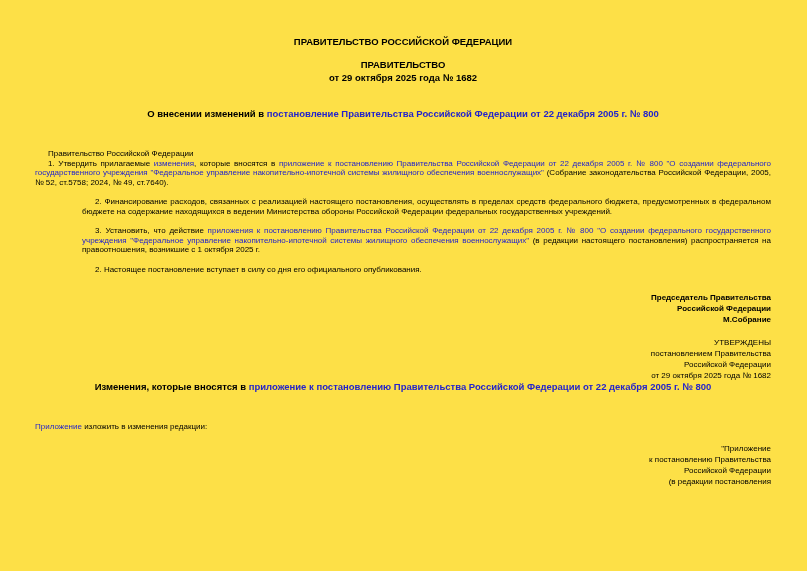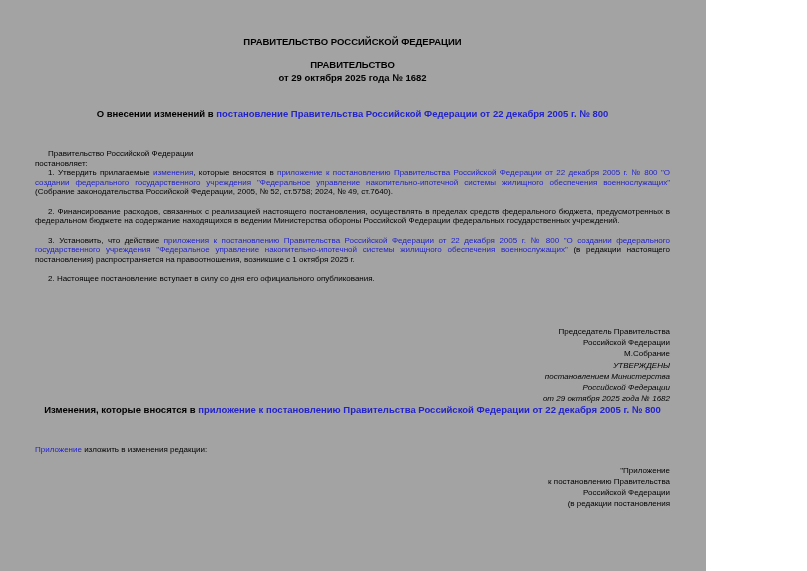--- a/index.html
+++ b/index.html
@@ -1,20 +1,20 @@
 <!DOCTYPE html>
 <html><head>
 <meta charset="utf-8">
 <style>
   html, body { margin: 0; padding: 0; background: #ffffff; }
   .page {
     position: relative;
-    width: 706px;
+    width: 807px;
     height: 571px;
-    background: #a3a3a3;
+    background: #fde047;
     overflow: hidden;
     box-sizing: border-box;
     padding: 0 36px 0 35px;
     font-family: "Liberation Sans", "DejaVu Sans", sans-serif;
     font-size: 8px;
     line-height: 9.5px;
     color: #000000;
   }
   .center-bold {
     text-align: center;
@@ -33,58 +33,57 @@
   }
   .right-block {
     text-align: right;
     line-height: 11px;
   }
   .mt-header1 { margin-top: 36px; }
   .mt-header2 { margin-top: 12px; }
   .mt-header3 { margin-top: 2px; }
   .mt-title   { margin-top: 25px; }
   .mt-intro   { margin-top: 30px; }
-  .mt-para    { margin-top: 10px; }
-  .mt-sign    { margin-top: 42px; }
-  .mt-approved{ margin-top: 1px; font-style: italic; }
+  .mt-para    { margin-top: 10px; margin-left: 47px; }
+  .mt-sign    { margin-top: 18px; font-weight: bold; }
+  .mt-approved{ margin-top: 12px; }
   .mt-heading2{ }
   .mt-instr   { margin-top: 30px; }
   .mt-appref  { margin-top: 11px; }
 </style>
 </head>
 <body>
 
 <div class="page">
 
   <div class="center-bold mt-header1">ПРАВИТЕЛЬСТВО РОССИЙСКОЙ ФЕДЕРАЦИИ</div>
   <div class="center-bold mt-header2">ПРАВИТЕЛЬСТВО</div>
   <div class="center-bold mt-header3">от 29 октября 2025 года № 1682</div>
 
   <div class="center-bold mt-title"><span>О внесении изменений в </span><a class="link">постановление Правительства Российской Федерации от 22 декабря 2005 г. № 800</a></div>
 
   <div class="para mt-intro">Правительство Российской Федерации</div>
-  <div>постановляет:</div>
 
   <div class="para"><span>1. Утвердить прилагаемые </span><a class="link">изменения</a><span>, которые вносятся в </span><a class="link">приложение к постановлению Правительства Российской Федерации от 22 декабря 2005 г. № 800 "О создании федерального государственного учреждения "Федеральное управление накопительно-ипотечной системы жилищного обеспечения военнослужащих"</a><span> (Собрание законодательства Российской Федерации, 2005, № 52, ст.5758; 2024, № 49, ст.7640).</span></div>
 
   <div class="para mt-para">2. Финансирование расходов, связанных с реализацией настоящего постановления, осуществлять в пределах средств федерального бюджета, предусмотренных в федеральном бюджете на содержание находящихся в ведении Министерства обороны Российской Федерации федеральных государственных учреждений.</div>
 
   <div class="para mt-para"><span>3. Установить, что действие </span><a class="link">приложения к постановлению Правительства Российской Федерации от 22 декабря 2005 г. № 800 "О создании федерального государственного учреждения "Федеральное управление накопительно-ипотечной системы жилищного обеспечения военнослужащих"</a><span> (в редакции настоящего постановления) распространяется на правоотношения, возникшие с 1 октября 2025 г.</span></div>
 
   <div class="para mt-para">2. Настоящее постановление вступает в силу со дня его официального опубликования.</div>
 
   <div class="right-block mt-sign">
     <div>Председатель Правительства</div>
     <div>Российской Федерации</div>
     <div>М.Собрание</div>
   </div>
 
   <div class="right-block mt-approved">
     <div>УТВЕРЖДЕНЫ</div>
-    <div>постановлением Министерства</div>
+    <div>постановлением Правительства</div>
     <div>Российской Федерации</div>
     <div>от 29 октября 2025 года № 1682</div>
   </div>
 
   <div class="center-bold mt-heading2"><span>Изменения, которые вносятся в </span><a class="link">приложение к постановлению Правительства Российской Федерации от 22 декабря 2005 г. № 800</a></div>
 
   <div class="mt-instr"><a class="link">Приложение</a><span> изложить в изменения редакции:</span></div>
 
   <div class="right-block mt-appref">
     <div>"Приложение</div>

